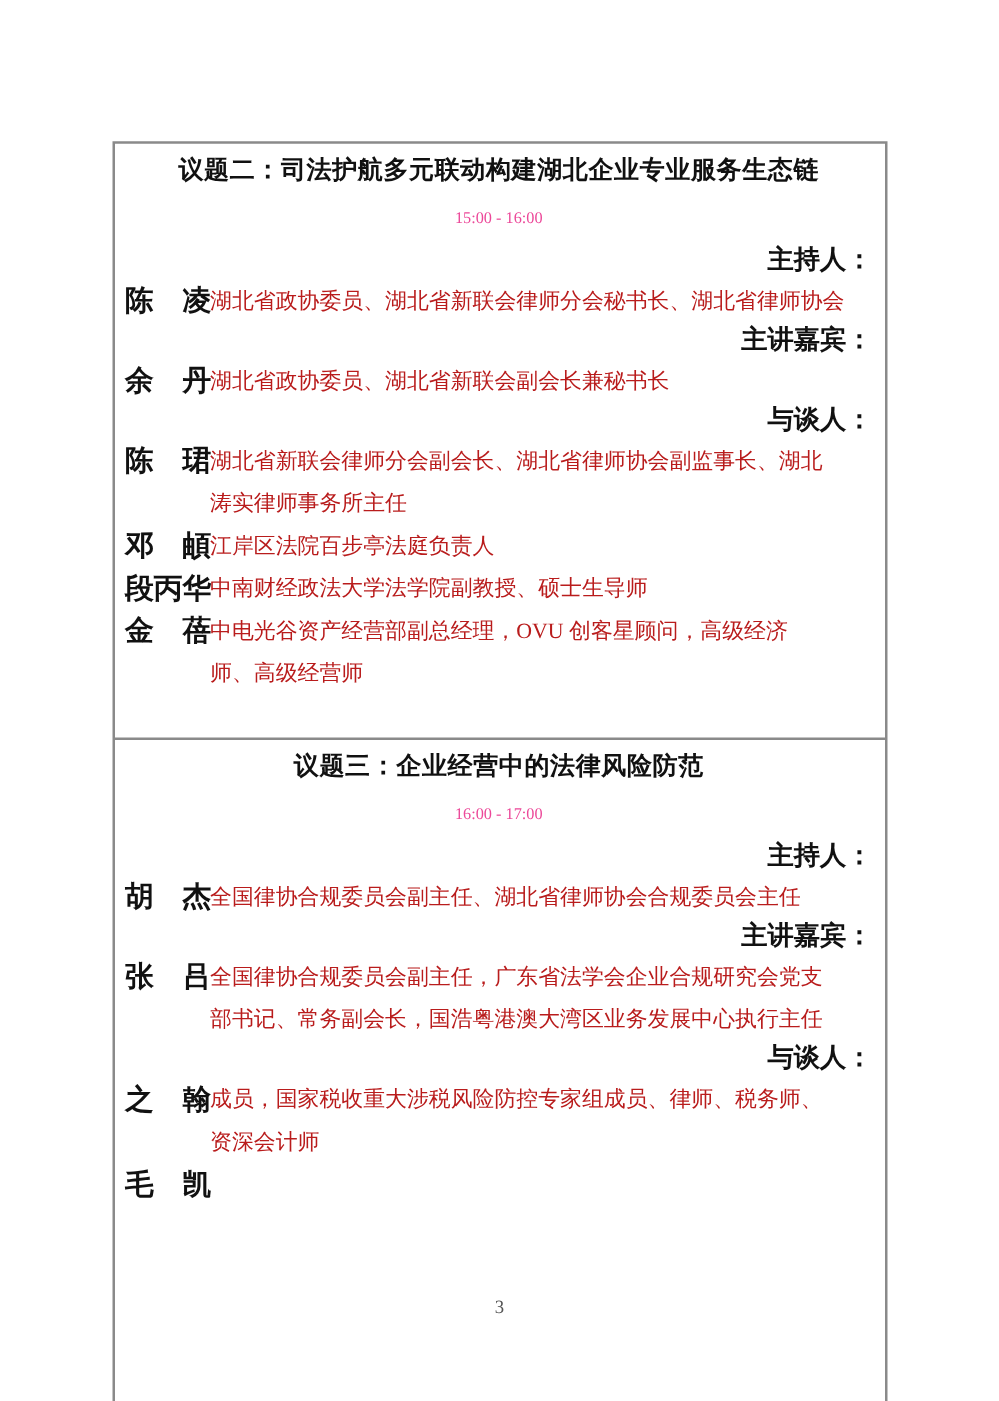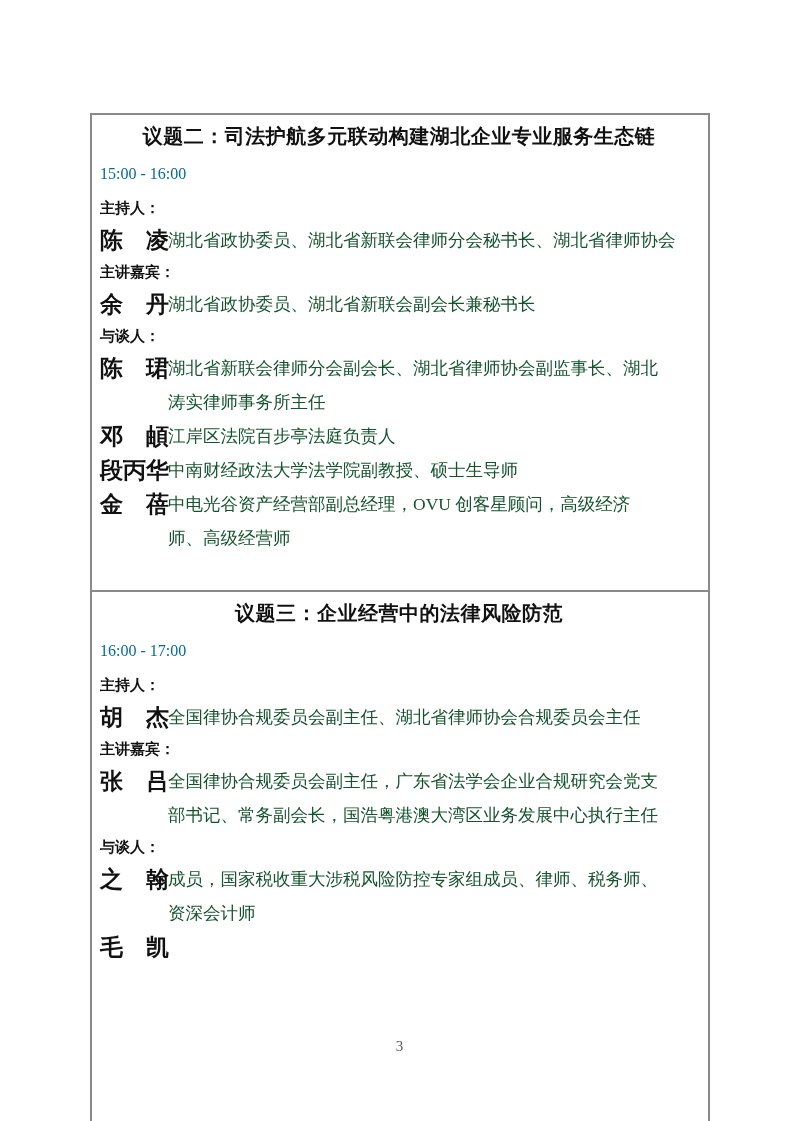--- a/index.html
+++ b/index.html
@@ -40,53 +40,54 @@
     text-align: center;
     font-family: "Liberation Sans", "DejaVu Sans", sans-serif;
     font-weight: bold;
     font-size: 20px;
     line-height: 38px;
     letter-spacing: 0.5px;
     color: #111111;
     white-space: nowrap;
   }
   .sec-time {
-    text-align: left;
-    font-size: 16px;
+    text-align: center;
+    font-size: 13px;
     line-height: 38px;
-    color: #0369a1;
+    color: #ec4899;
   }
   .role-label {
     font-family: "Liberation Sans", "DejaVu Sans", sans-serif;
     font-weight: bold;
-    font-size: 15px;
+    font-size: 21px;
     line-height: 30px;
     color: #111111;
     white-space: nowrap;
+    text-align: right;
   }
   .person {
     display: flex;
     align-items: flex-start;
   }
   .person-name {
     flex: 0 0 53px;
     width: 53px;
     margin-right: 15px;
     font-family: "Liberation Sans", "DejaVu Sans", sans-serif;
     font-weight: bold;
     font-size: 23px;
     line-height: 34px;
     color: #111111;
     white-space: nowrap;
   }
   .person-desc {
     flex: 1 1 auto;
     font-size: 17.5px;
     line-height: 34px;
-    color: #14532d;
+    color: #b91c1c;
     min-width: 0;
   }
   .desc-line {
     white-space: nowrap;
   }
   .page-number {
     position: absolute;
     left: 0;
     right: 0;
     top: 1036px;

